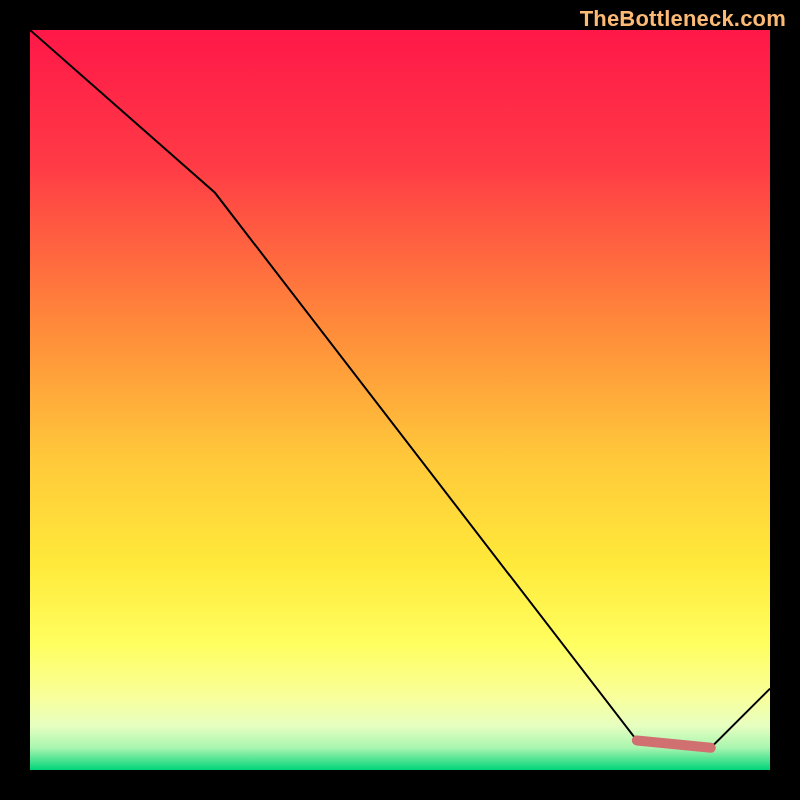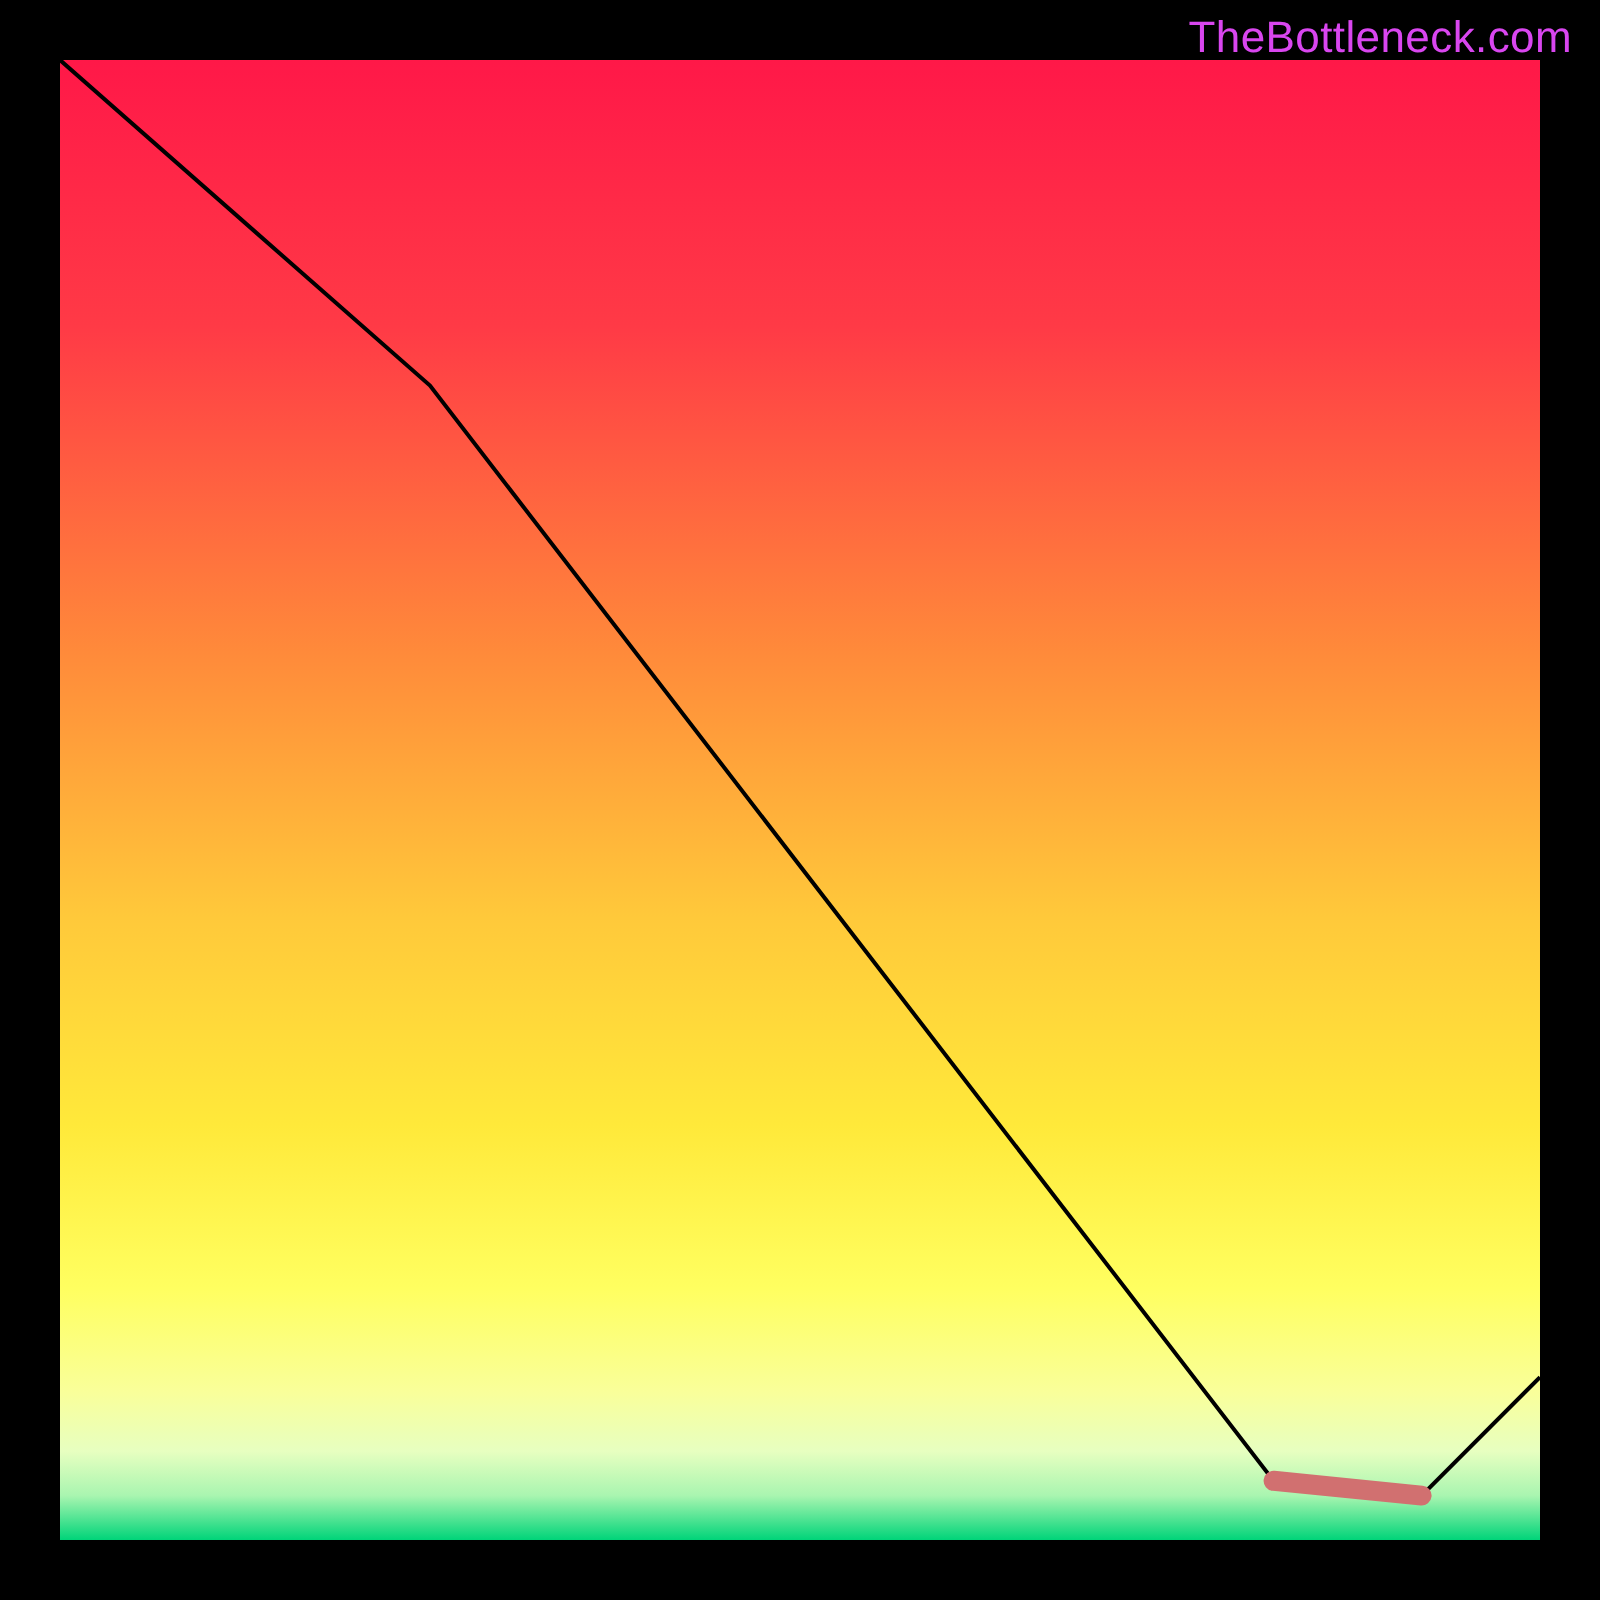--- a/index.html
+++ b/index.html
@@ -14,24 +14,24 @@
   .frame {
     position: relative;
     width: 800px;
     height: 800px;
     background: #000;
   }
   .watermark {
     position: absolute;
     top: 6px;
     right: 14px;
-    color: #d946ef;
+    color: #fdba74;
     font-size: 22px;
     letter-spacing: 0.2px;
-    font-weight: 400;
+    font-weight: 700;
     z-index: 3;
   }
   .plot {
     position: absolute;
     left: 30px;
     top: 30px;
     width: 740px;
     height: 740px;
   }
   svg {

